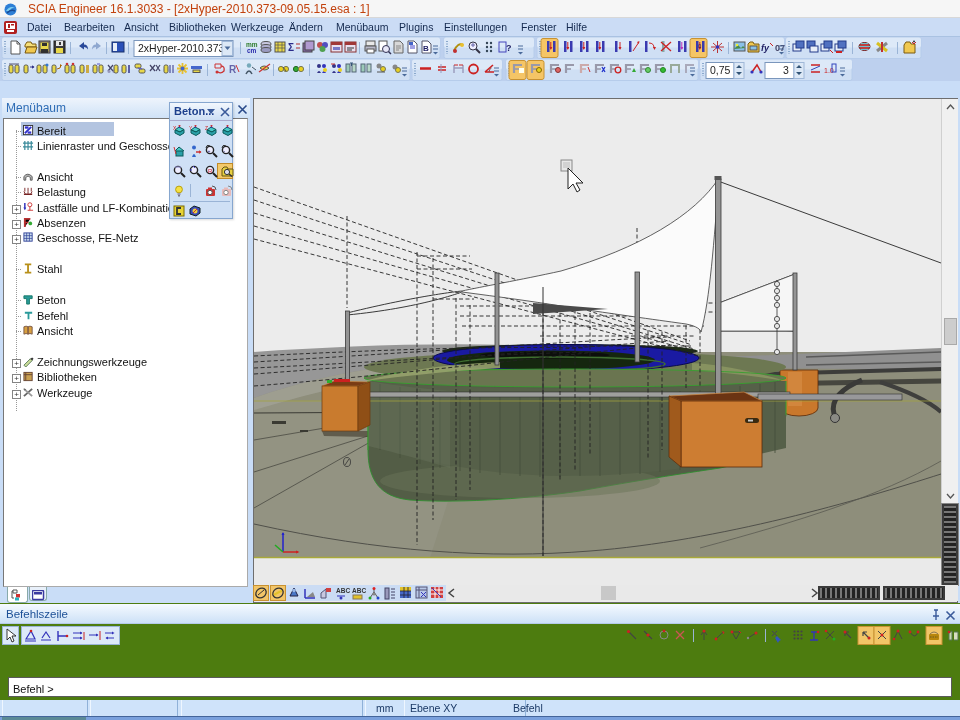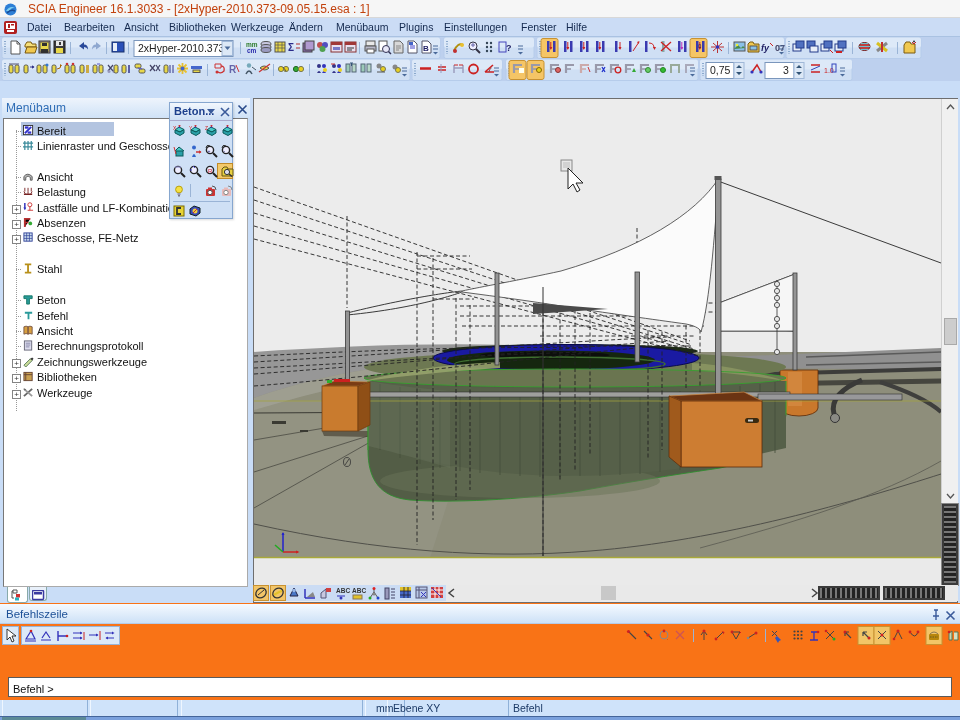--- a/index.html
+++ b/index.html
@@ -24,21 +24,21 @@
 #palhdr{position:absolute;left:0;top:0;width:62px;height:18px;background:linear-gradient(#f2f7fd,#cddff5);border-bottom:1px solid #aac;color:#1c3f8c;font-weight:bold;font-size:11px;padding:2px 0 0 4px}
 #vp{left:253px;top:98px;width:705px;height:505px;background:#ececec;border:1px solid #6e6e6e}
 #vscroll{left:941px;top:99px;width:17px;height:404px;background:#f0f0f0;border-left:1px solid #d0d0d0}
 .sbtn{position:absolute;left:1px;width:15px;height:15px;color:#444;font-size:10px;text-align:center;line-height:15px}
 #vthumb{position:absolute;left:2px;top:219px;width:13px;height:27px;background:#cdcdcd;border:1px solid #a9a9a9}
 #vzebra{left:942px;top:504px;width:16px;height:81px;background:repeating-linear-gradient(180deg,#777 0 2px,#222 2px 5px);border:2px solid #3a3a3a;outline:1px solid #888}
 #vpbot{left:253px;top:585px;width:705px;height:16px;background:#e9e9e9}
 #vpicons{position:absolute;left:0;top:0;width:193px;height:16px;background:#cbdcf4}
 #hthumb{position:absolute;left:348px;top:1px;width:15px;height:14px;background:#c8c8c8}
 .zebra{position:absolute;top:1px;height:14px;background:repeating-linear-gradient(90deg,#777 0 2px,#222 2px 5px);border:2px solid #3a3a3a}
-#belpanel{left:0;top:603px;width:960px;height:97px;background:#f97316}
+#belpanel{left:0;top:603px;width:960px;height:97px;background:#4d7c0f}
 #belhdr{position:absolute;left:0;top:1px;width:960px;height:20px;background:linear-gradient(#f5faff,#cde1f7);border-bottom:1px solid #b5cbe8}
 #belhdr span{position:absolute;left:6px;top:4px;font-size:11.5px;color:#1d5096}
 #belinput{font-family:"Liberation Sans",sans-serif;position:absolute;left:8px;top:74px;width:944px;height:20px;background:#fff;border:1px solid #5a5a5a;font-size:11px;color:#111;padding:3px 0 0 4px}
 #statusbar{left:0;top:700px;width:960px;height:16px;background:#cfe3fa;font-size:10.5px;color:#1c3a66}
 .scell{position:absolute;top:0;height:16px;border-right:1px solid #8fb1d8;border-left:1px solid #eef6ff}
 #botstrip{left:0;top:716px;width:960px;height:4px;background:#7aa0dc;border-top:1px solid #44659a}
 </style></head><body>
 <div id="titlebar" class="abs"></div>
 <svg class="abs" style="left:4px;top:3px" width="13" height="13">
     <circle cx="6.5" cy="6.5" r="6" fill="#2e7fd6"></circle>
@@ -660,28 +660,20 @@
         <path d="M2 3h8M6 3v7" stroke="#2a9a9a" stroke-width="2"></path>
       </svg>
 <span class="lbl">Befehl</span>
 </div>
 <div class="trow" style="top:205.0px">
 <i style="position:absolute;left:12px;top:7px;width:6px;height:1px;background:repeating-linear-gradient(90deg,#999 0 1px,transparent 1px 2px)"></i>
 <svg class="tico" viewBox="0 0 12 12">
         <path d="M1 2q2.5-1.5 4.5 0v8q-2-1.5-4.5 0zM5.5 2q2-1.5 4.5 0v8q-2.5-1.5-4.5 0z" fill="#d8a040" stroke="#754"></path>
       </svg>
 <span class="lbl">Ansicht</span>
-</div>
-<div class="trow" style="top:220.4px">
-<i style="position:absolute;left:12px;top:7px;width:6px;height:1px;background:repeating-linear-gradient(90deg,#999 0 1px,transparent 1px 2px)"></i>
-<svg class="tico" viewBox="0 0 12 12">
-        <rect x="1.5" y="1" width="8" height="10" fill="#dde" stroke="#667"></rect>
-        <path d="M3 3.5h5M3 5.5h5M3 7.5h4" stroke="#88a"></path>
-      </svg>
-<span class="lbl">Berechnungsprotokoll</span>
 </div>
 <div class="trow" style="top:235.8px">
 <i style="position:absolute;left:12px;top:7px;width:6px;height:1px;background:repeating-linear-gradient(90deg,#999 0 1px,transparent 1px 2px)"></i>
 <span class="texp">+</span>
 <svg class="tico" viewBox="0 0 12 12">
         <path d="M1 10L8 3l2 2-7 7z" fill="#cd9" stroke="#575"></path>
         <path d="M8 3l2-1.5L11.5 3 10 5z" fill="#333"></path>
       </svg>
 <span class="lbl">Zeichnungswerkzeuge</span>
 </div>
@@ -1144,19 +1136,19 @@
     </svg>
 <input id="belinput" value="Befehl &gt;" readonly="" style="">
 </div>
 <div id="statusbar" class="abs">
 <div class="scell" style="left:2px;width:86px"></div>
 <div class="scell" style="left:90px;width:88px"></div>
 <div class="scell" style="left:181px;width:182px"></div>
 <div class="scell" style="left:365px;width:40px">
       <span style="position:absolute;left:10px;top:2px">mm</span>
     </div>
-<div class="scell" style="left:387px;width:122px">
+<div class="scell" style="left:404px;width:122px">
       <span style="position:absolute;left:5px;top:2px">Ebene XY</span>
     </div>
 <span style="position:absolute;left:513px;top:2px">Befehl</span>
 </div>
 <div id="botstrip" class="abs">
     <div style="position:absolute;left:2px;top:0;width:84px;height:3px;background:#5b8a96"></div>
   </div>
 </body></html>

